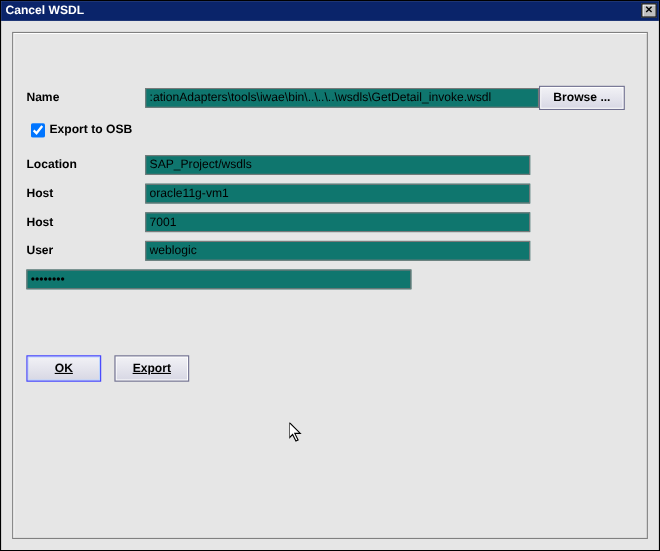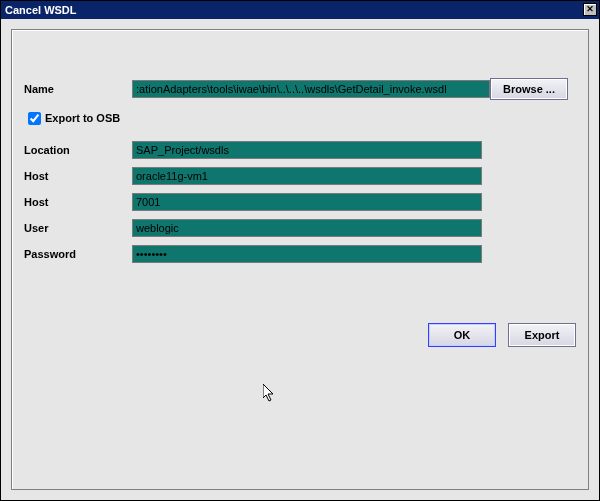--- a/index.html
+++ b/index.html
@@ -99,23 +99,24 @@
   }
   .checkbox-row input[type=checkbox] {
     margin: 0 4px 0 4px;
   }
   .checkbox-row .cblabel {
     font-weight: bold;
     font-size: 11px;
   }
   .button-row {
     display: flex;
-    justify-content: flex-end;
+    justify-content: flex-start;
     gap: 12px;
     margin-top: 60px;
+    text-decoration: underline;
   }
   .btn {
     width: 68px;
     height: 24px;
     border: 1px solid #6f6f8f;
     background: linear-gradient(to bottom, #f2f2f6, #d7d7e4);
     font-size: 11px;
     font-weight: bold;
     cursor: pointer;
     box-shadow: inset 0 0 0 1px #fff;
@@ -172,21 +173,20 @@
       <div class="label">Host</div>
       <input class="textfield" type="text" value="7001" style="">
     </div>
 
     <div class="row tight">
       <div class="label">User</div>
       <input class="textfield" type="text" value="weblogic" style="">
     </div>
 
     <div class="row tight">
-      <div class="label">Password</div>
       <input class="textfield" type="text" value="••••••••" style="">
     </div>
 
     <div class="button-row">
       <button class="btn ok">OK</button>
       <button class="btn">Export</button>
     </div>
 
   </div>
 

